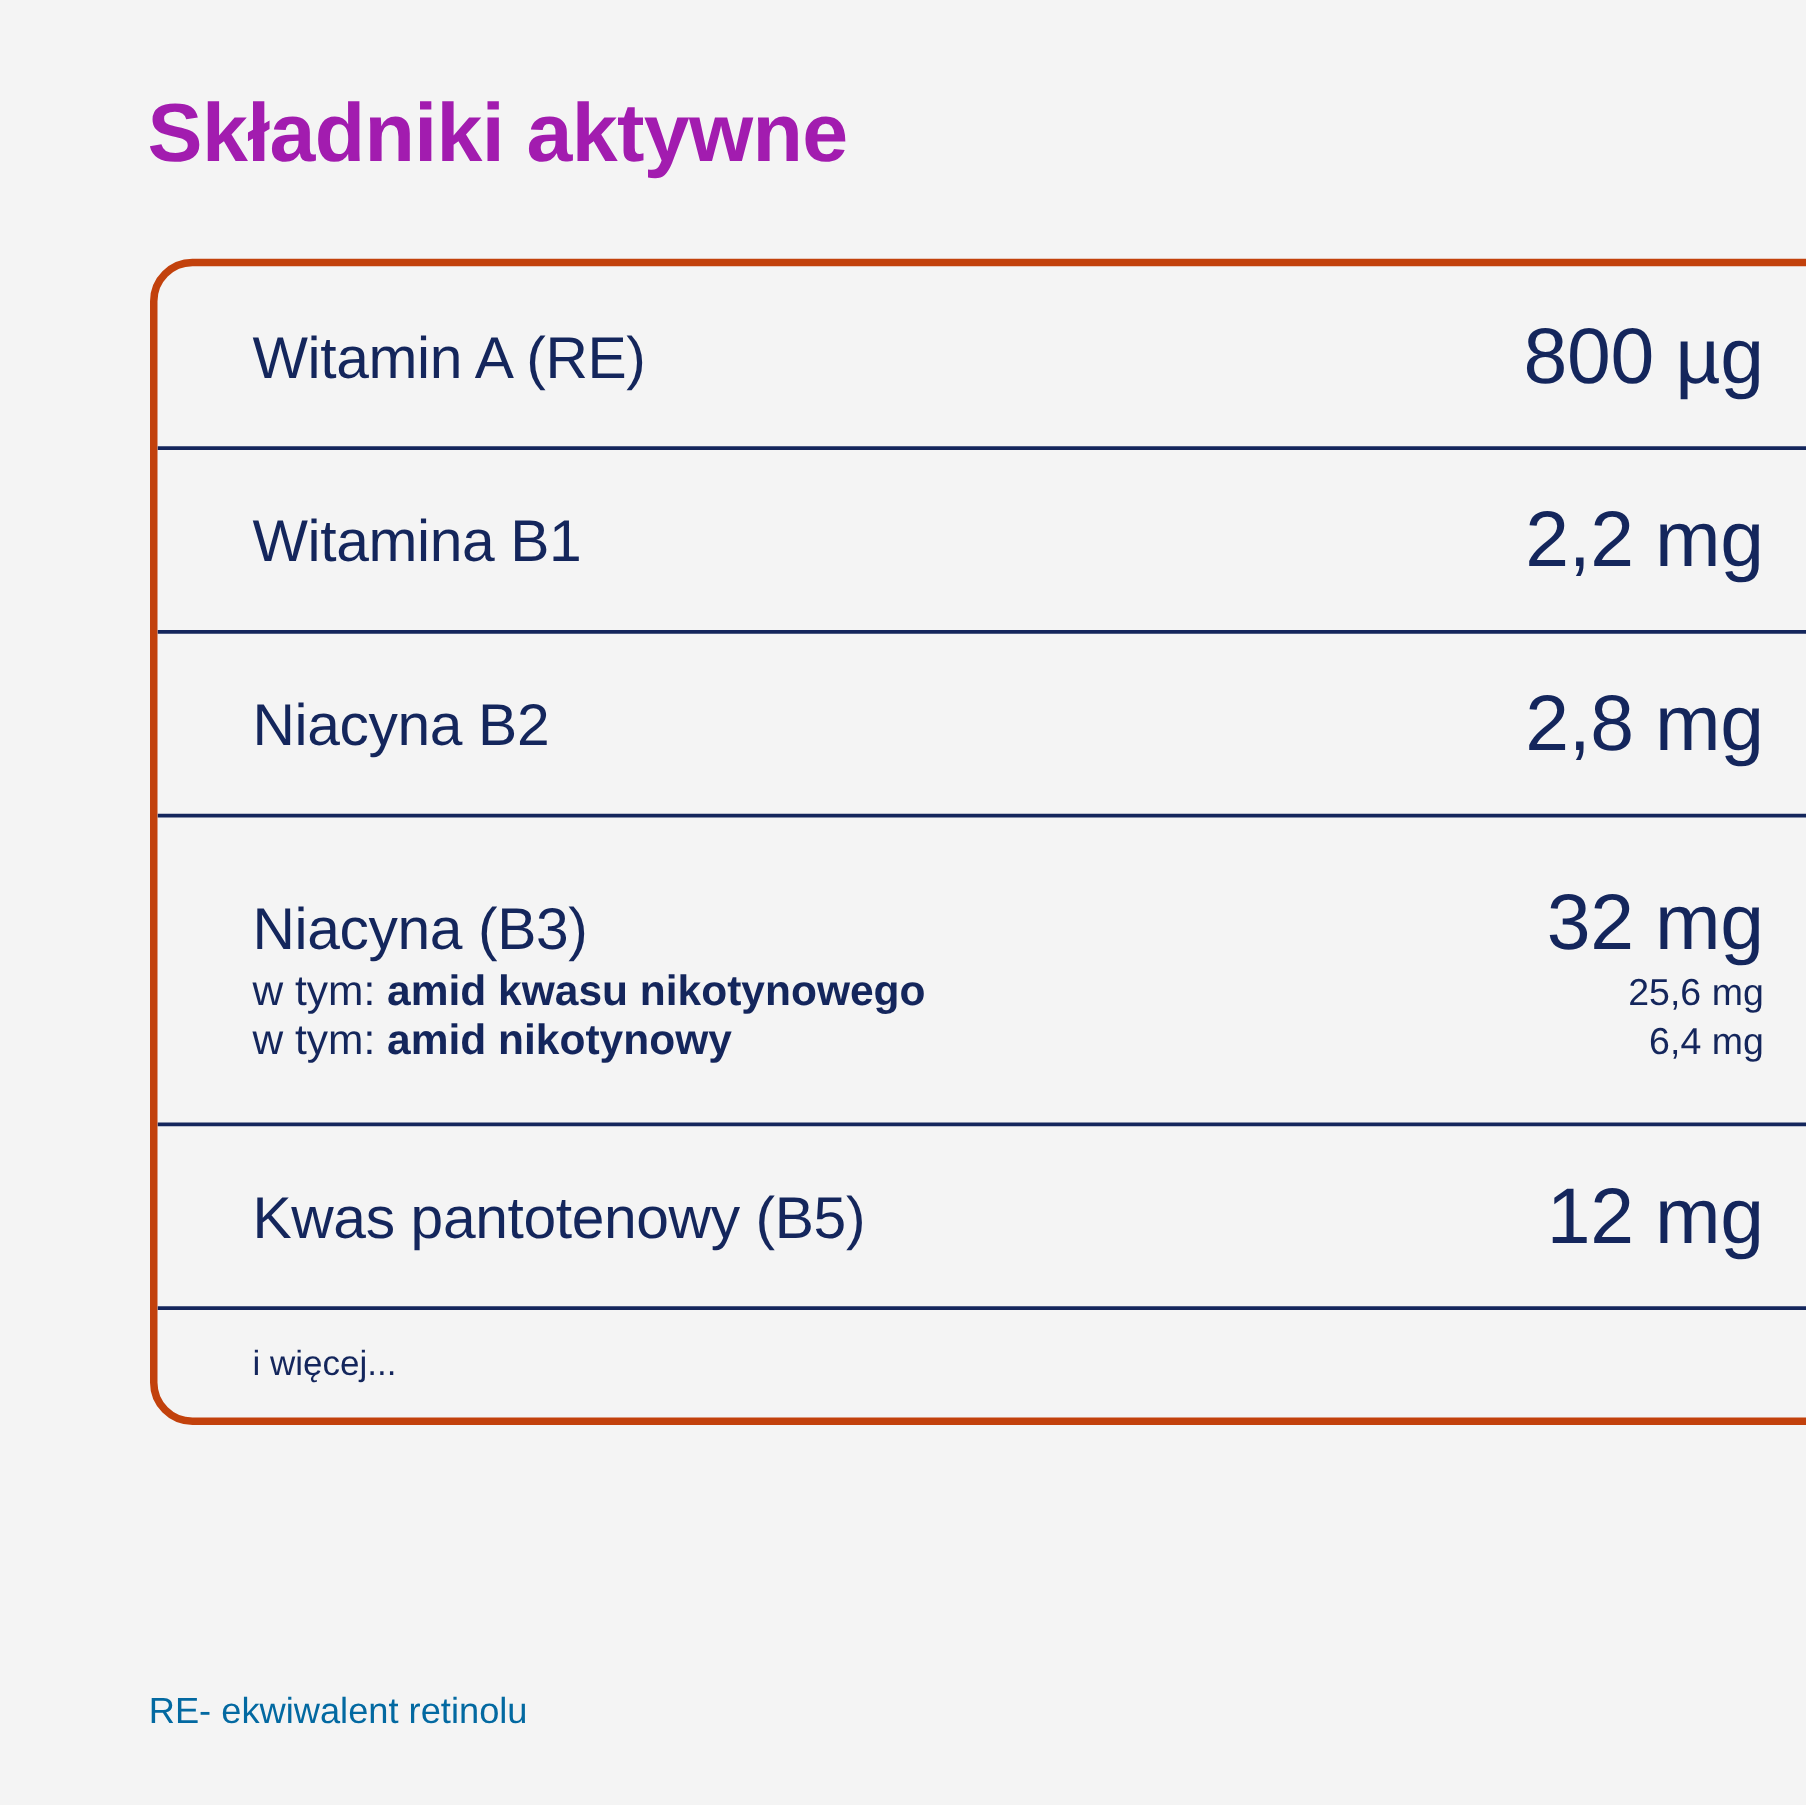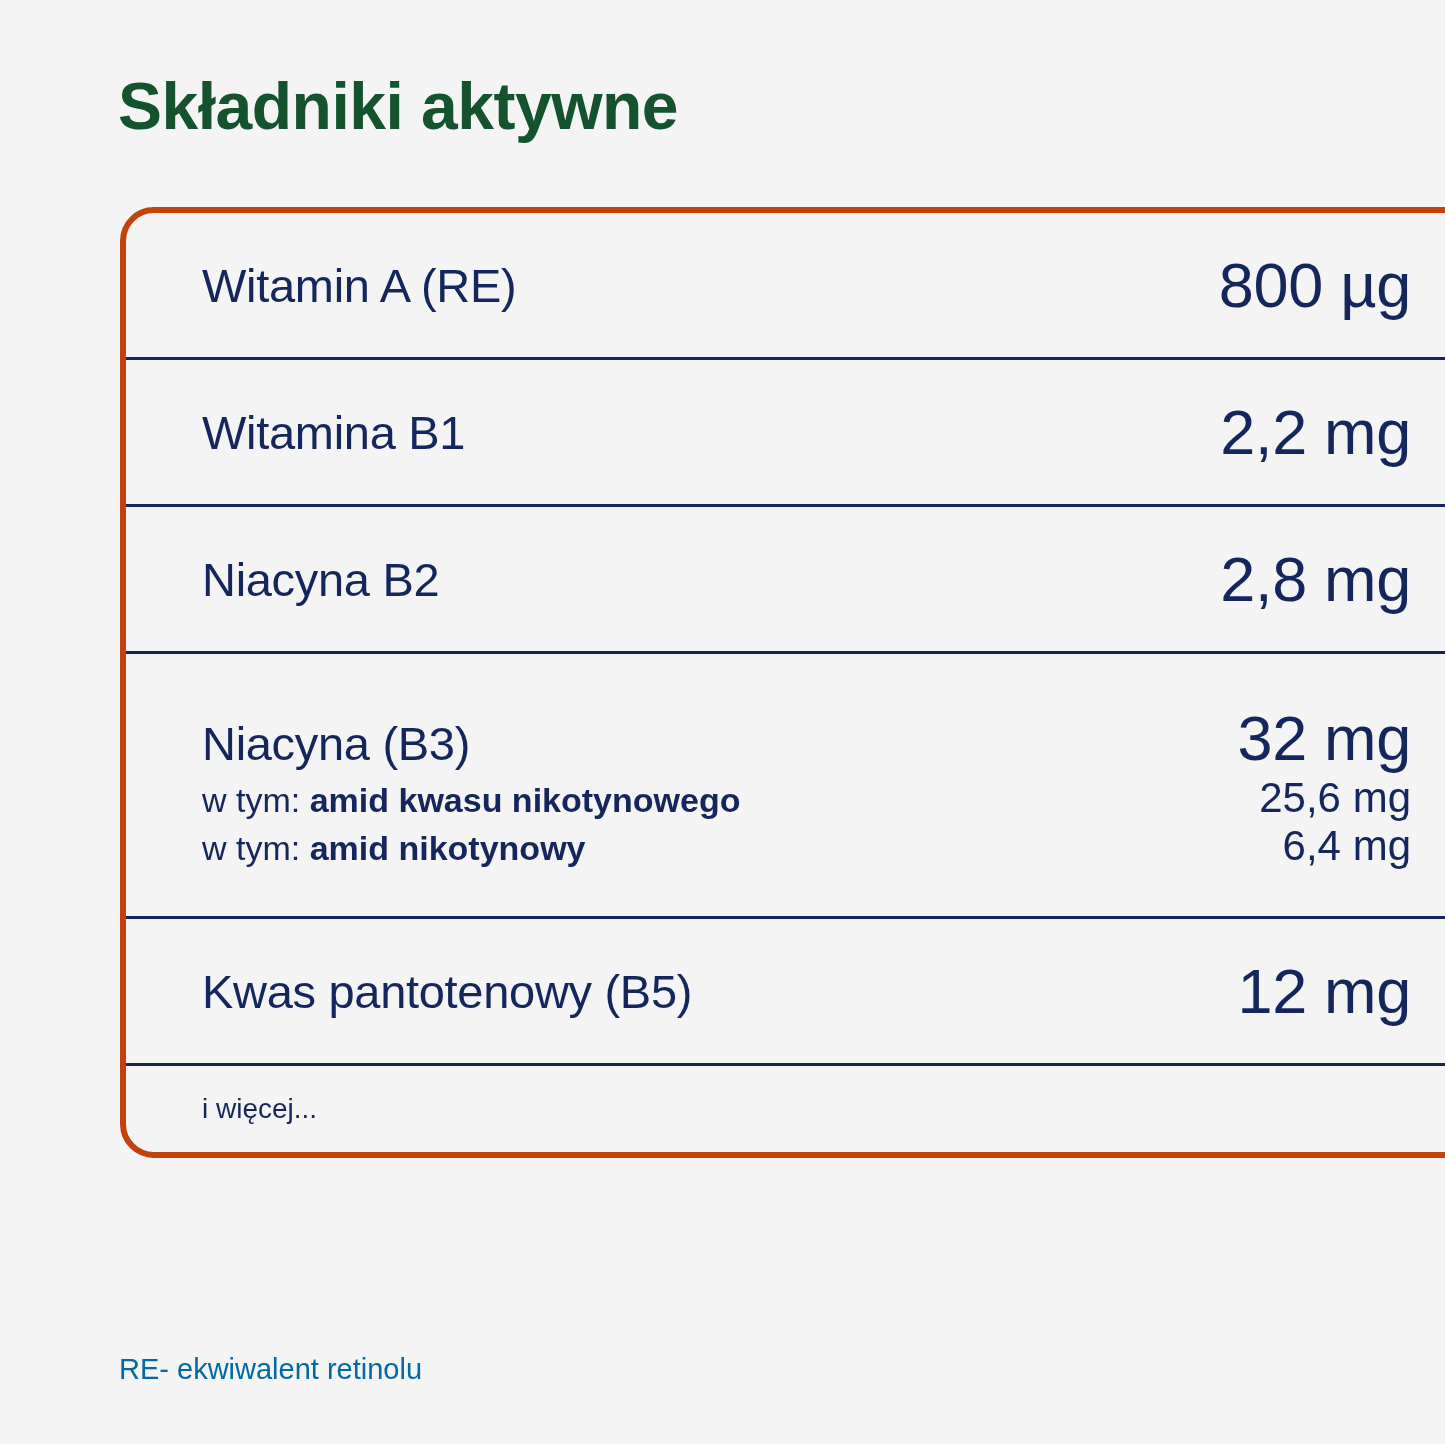--- a/index.html
+++ b/index.html
@@ -22,21 +22,21 @@
     box-sizing: border-box;
   }
 
   .title {
     position: absolute;
     left: 118px;
     top: 68px;
     font-size: 66px;
     font-weight: bold;
     letter-spacing: -0.5px;
-    color: #14532d;
+    color: #a21caf;
     white-space: nowrap;
   }
 
   .table {
     position: absolute;
     left: 120px;
     top: 207px;
     width: 1369px;
     border: 6px solid #c2410c;
     border-radius: 34px;
@@ -94,21 +94,21 @@
   }
   .sub-label {
     font-size: 34px;
     font-weight: 400;
     white-space: nowrap;
   }
   .sub-label b {
     font-weight: bold;
   }
   .sub-value {
-    font-size: 42px;
+    font-size: 30px;
     font-weight: 400;
     white-space: nowrap;
   }
 
   
   .row-more {
     height: 86px;
     align-items: center;
   }
   .more-text {

